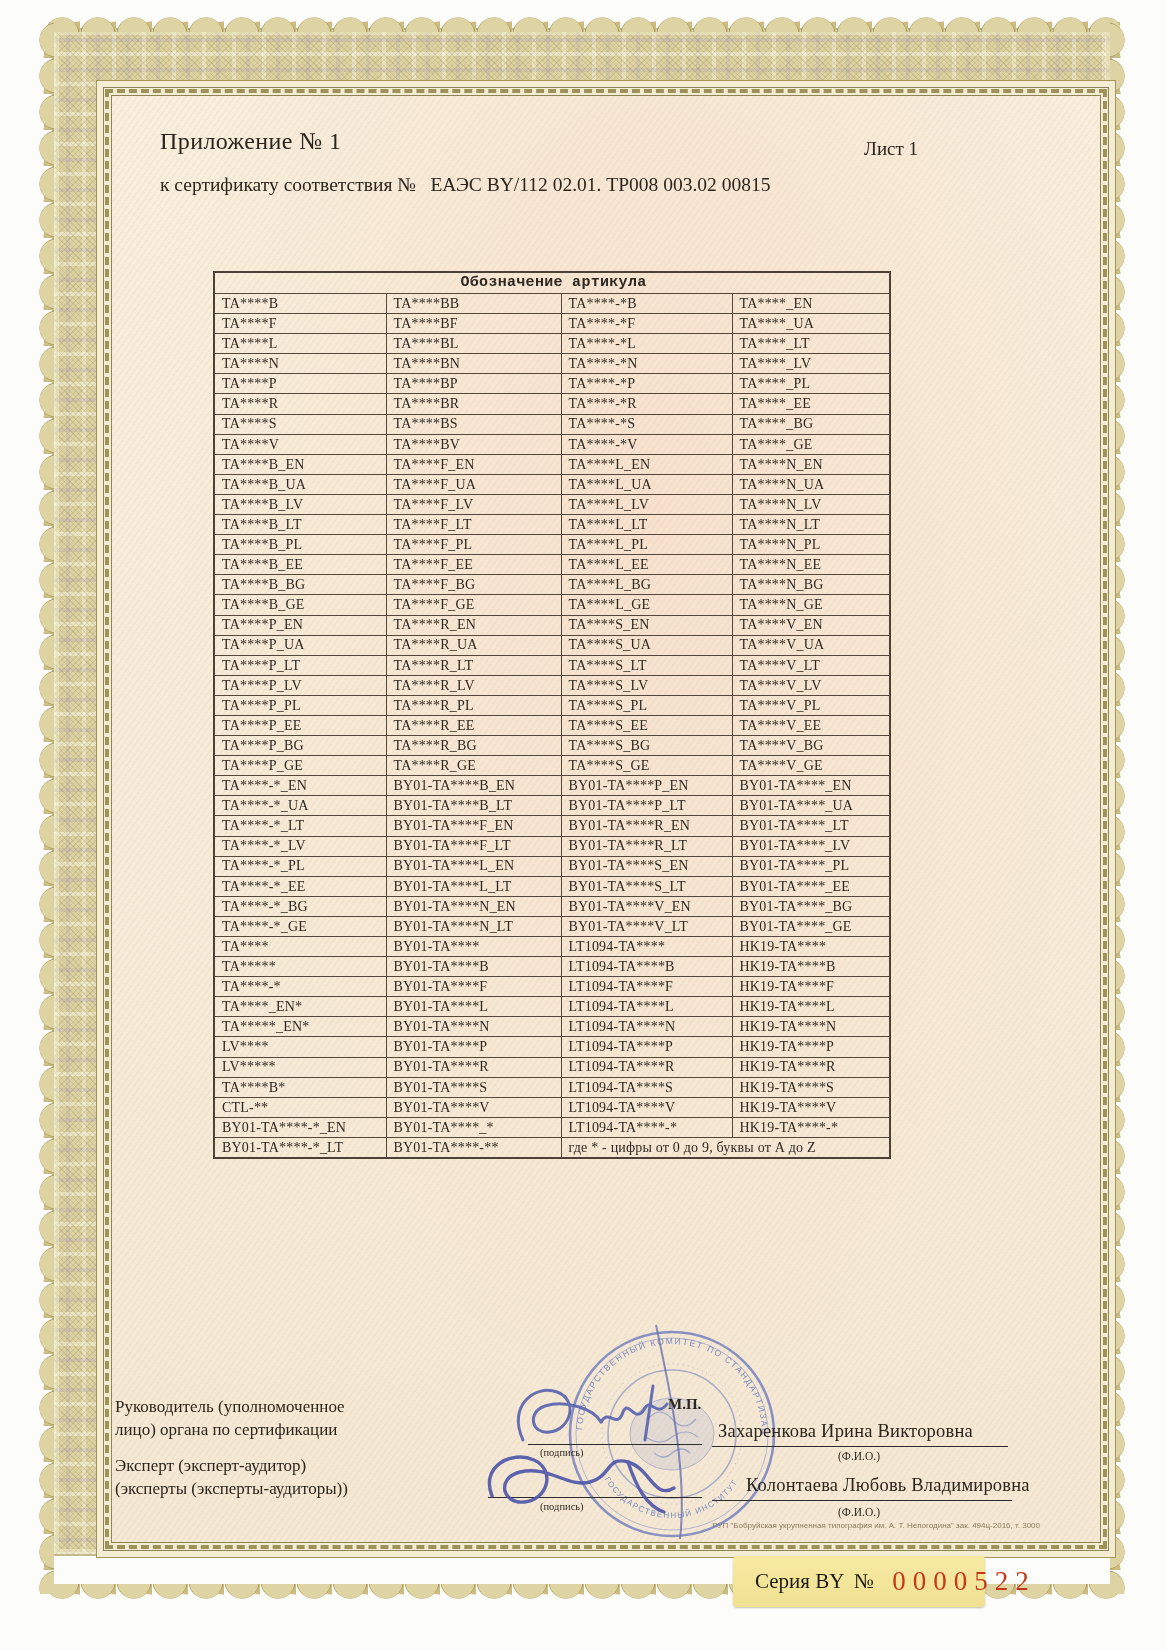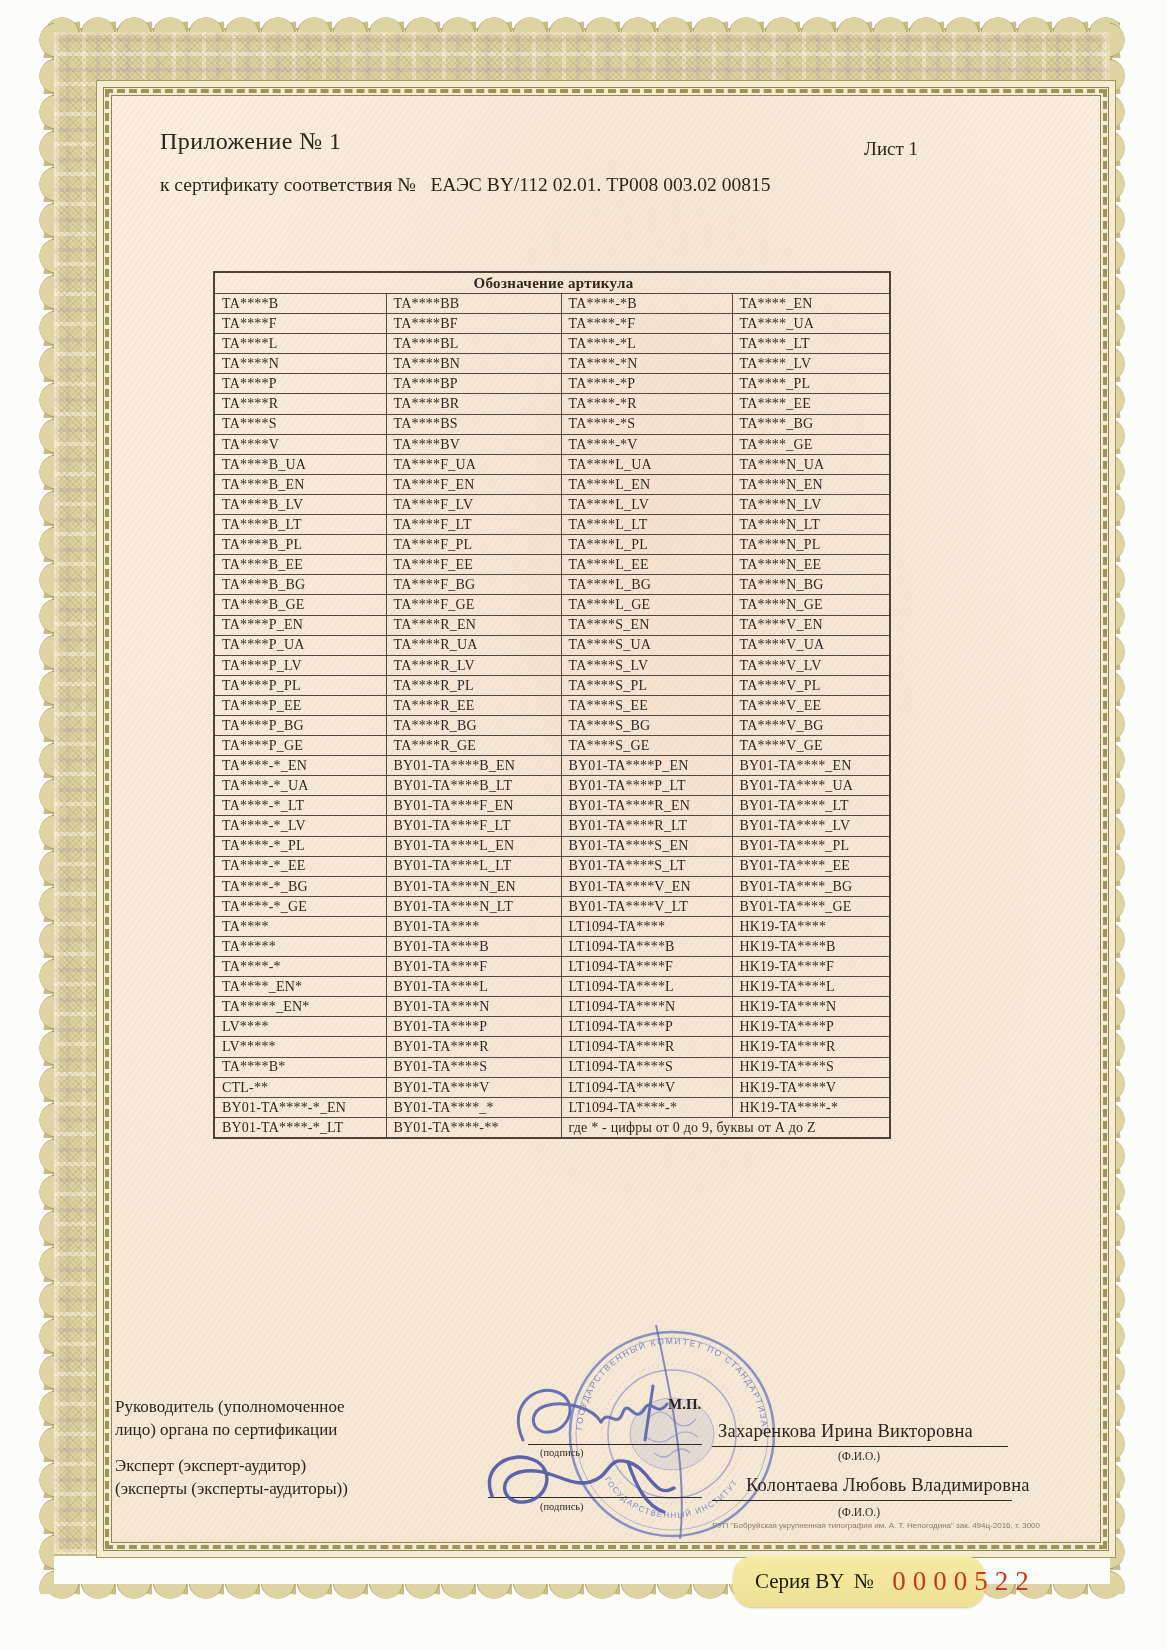--- a/index.html
+++ b/index.html
@@ -73,21 +73,21 @@
   table.articles{
     position:absolute;left:213px;top:271px;width:676px;
     border-collapse:collapse;table-layout:fixed;
     font-size:14px;line-height:1.1;color:#2e2820;
     border:2px solid #4e4136;
   }
   table.articles td{
     border:1px solid #55483b;height:19.1px;padding:0 4px 0 7px;
     overflow:hidden;white-space:nowrap;letter-spacing:.2px;vertical-align:middle;
   }
-  table.articles td.th{font-weight:bold;text-align:center;font-size:15px;height:20px;letter-spacing:.3px;}
+  table.articles td.th{font-weight:bold;text-align:center;font-size:15px;height:20px;letter-spacing:.3px;font-family:Liberation Mono, monospace;}
   
   .sig-label{position:absolute;font-weight:normal;font-size:17px;line-height:1.33;white-space:pre-line;}
   .head-label{left:115px;top:1396px;}
   .expert-label{left:115px;top:1455px;}
   .mp-label{position:absolute;left:668px;top:1396px;font-weight:bold;font-size:15px;z-index:6;}
   .sigline{position:absolute;border-top:1.5px solid #2b2b2b;z-index:5;}
   .sigline.s1{left:528px;top:1444px;width:174px;}
   .sigline.s2{left:488px;top:1497px;width:214px;}
   .sigline.n1{left:712px;top:1446px;width:296px;}
   .sigline.n2{left:712px;top:1500px;width:300px;}
@@ -102,21 +102,21 @@
   .fineprint{position:absolute;left:620px;top:1521px;width:420px;text-align:right;
     font-family:"Liberation Sans","DejaVu Sans",sans-serif;font-size:8px;color:#8b7c5e;}
   
   .stamp-svg{position:absolute;left:548px;top:1319px;z-index:4;opacity:.92;}
   .autograph{position:absolute;z-index:5;}
   .auto1{left:505px;top:1378px;}
   .auto2{left:478px;top:1448px;}
   
   .series-chip{
     position:absolute;left:733px;top:1556px;width:252px;height:51px;z-index:8;
-    background:linear-gradient(#f7eba2,#efe092);border-radius:20px;
+    background:linear-gradient(#f7eba2,#efe092);border-radius:4px;
     box-shadow:0 1px 2px rgba(90,80,30,.35);
     display:flex;align-items:center;justify-content:flex-start;padding-left:22px;box-sizing:border-box;
   }
   .series-label{font-size:21px;color:#1d1a14;white-space:pre;}
   .series-number{margin-left:18px;font-size:27px;letter-spacing:7px;font-weight:500;}
 </style>
 </head>
 <body>
 
 <div class="page">
@@ -192,32 +192,32 @@
           <td>TA****-*S</td>
           <td>TA****_BG</td>
         </tr>
         <tr>
           <td>TA****V</td>
           <td>TA****BV</td>
           <td>TA****-*V</td>
           <td>TA****_GE</td>
         </tr>
         <tr>
+          <td>TA****B_EN</td>
+          <td>TA****F_EN</td>
+          <td>TA****L_EN</td>
+          <td>TA****N_EN</td>
+        </tr>
+        <tr>
           <td>TA****B_UA</td>
           <td>TA****F_UA</td>
           <td>TA****L_UA</td>
           <td>TA****N_UA</td>
         </tr>
         <tr>
-          <td>TA****B_EN</td>
-          <td>TA****F_EN</td>
-          <td>TA****L_EN</td>
-          <td>TA****N_EN</td>
-        </tr>
-        <tr>
           <td>TA****B_LV</td>
           <td>TA****F_LV</td>
           <td>TA****L_LV</td>
           <td>TA****N_LV</td>
         </tr>
         <tr>
           <td>TA****B_LT</td>
           <td>TA****F_LT</td>
           <td>TA****L_LT</td>
           <td>TA****N_LT</td>
@@ -250,20 +250,26 @@
           <td>TA****P_EN</td>
           <td>TA****R_EN</td>
           <td>TA****S_EN</td>
           <td>TA****V_EN</td>
         </tr>
         <tr>
           <td>TA****P_UA</td>
           <td>TA****R_UA</td>
           <td>TA****S_UA</td>
           <td>TA****V_UA</td>
+        </tr>
+        <tr>
+          <td>TA****P_LT</td>
+          <td>TA****R_LT</td>
+          <td>TA****S_LT</td>
+          <td>TA****V_LT</td>
         </tr>
         <tr>
           <td>TA****P_LV</td>
           <td>TA****R_LV</td>
           <td>TA****S_LV</td>
           <td>TA****V_LV</td>
         </tr>
         <tr>
           <td>TA****P_PL</td>
           <td>TA****R_PL</td>

